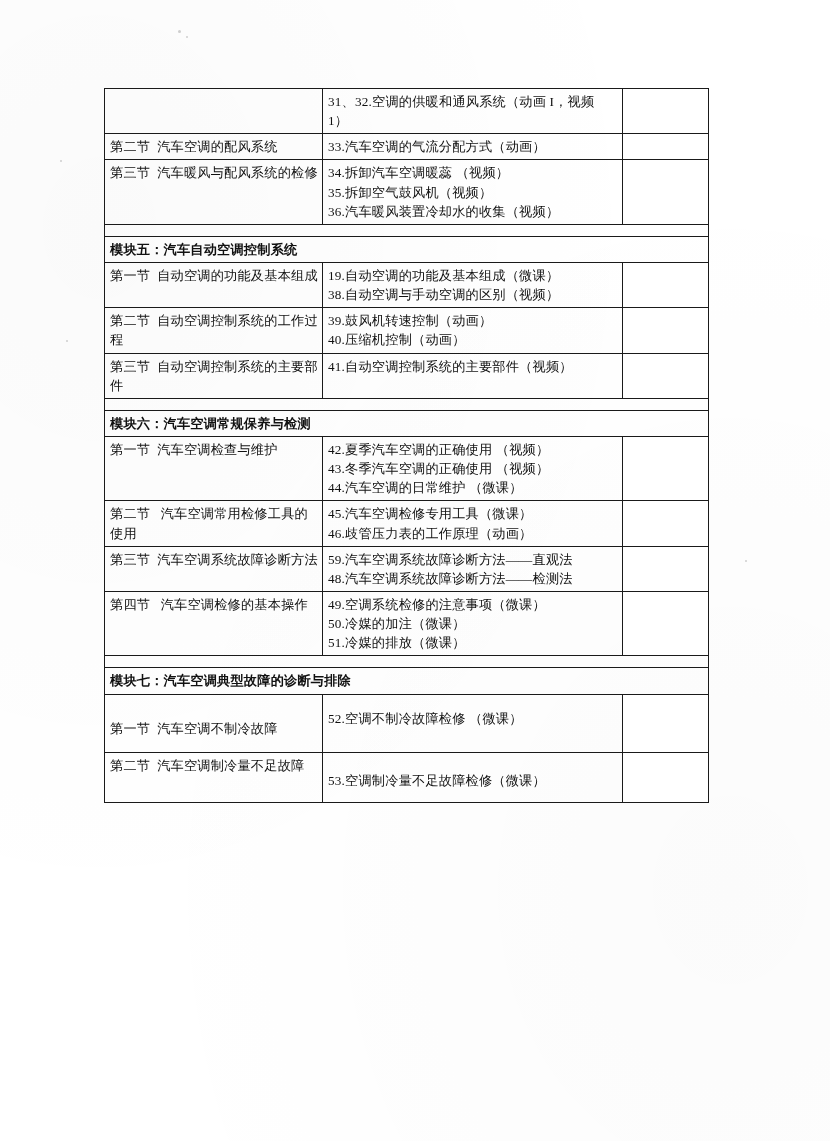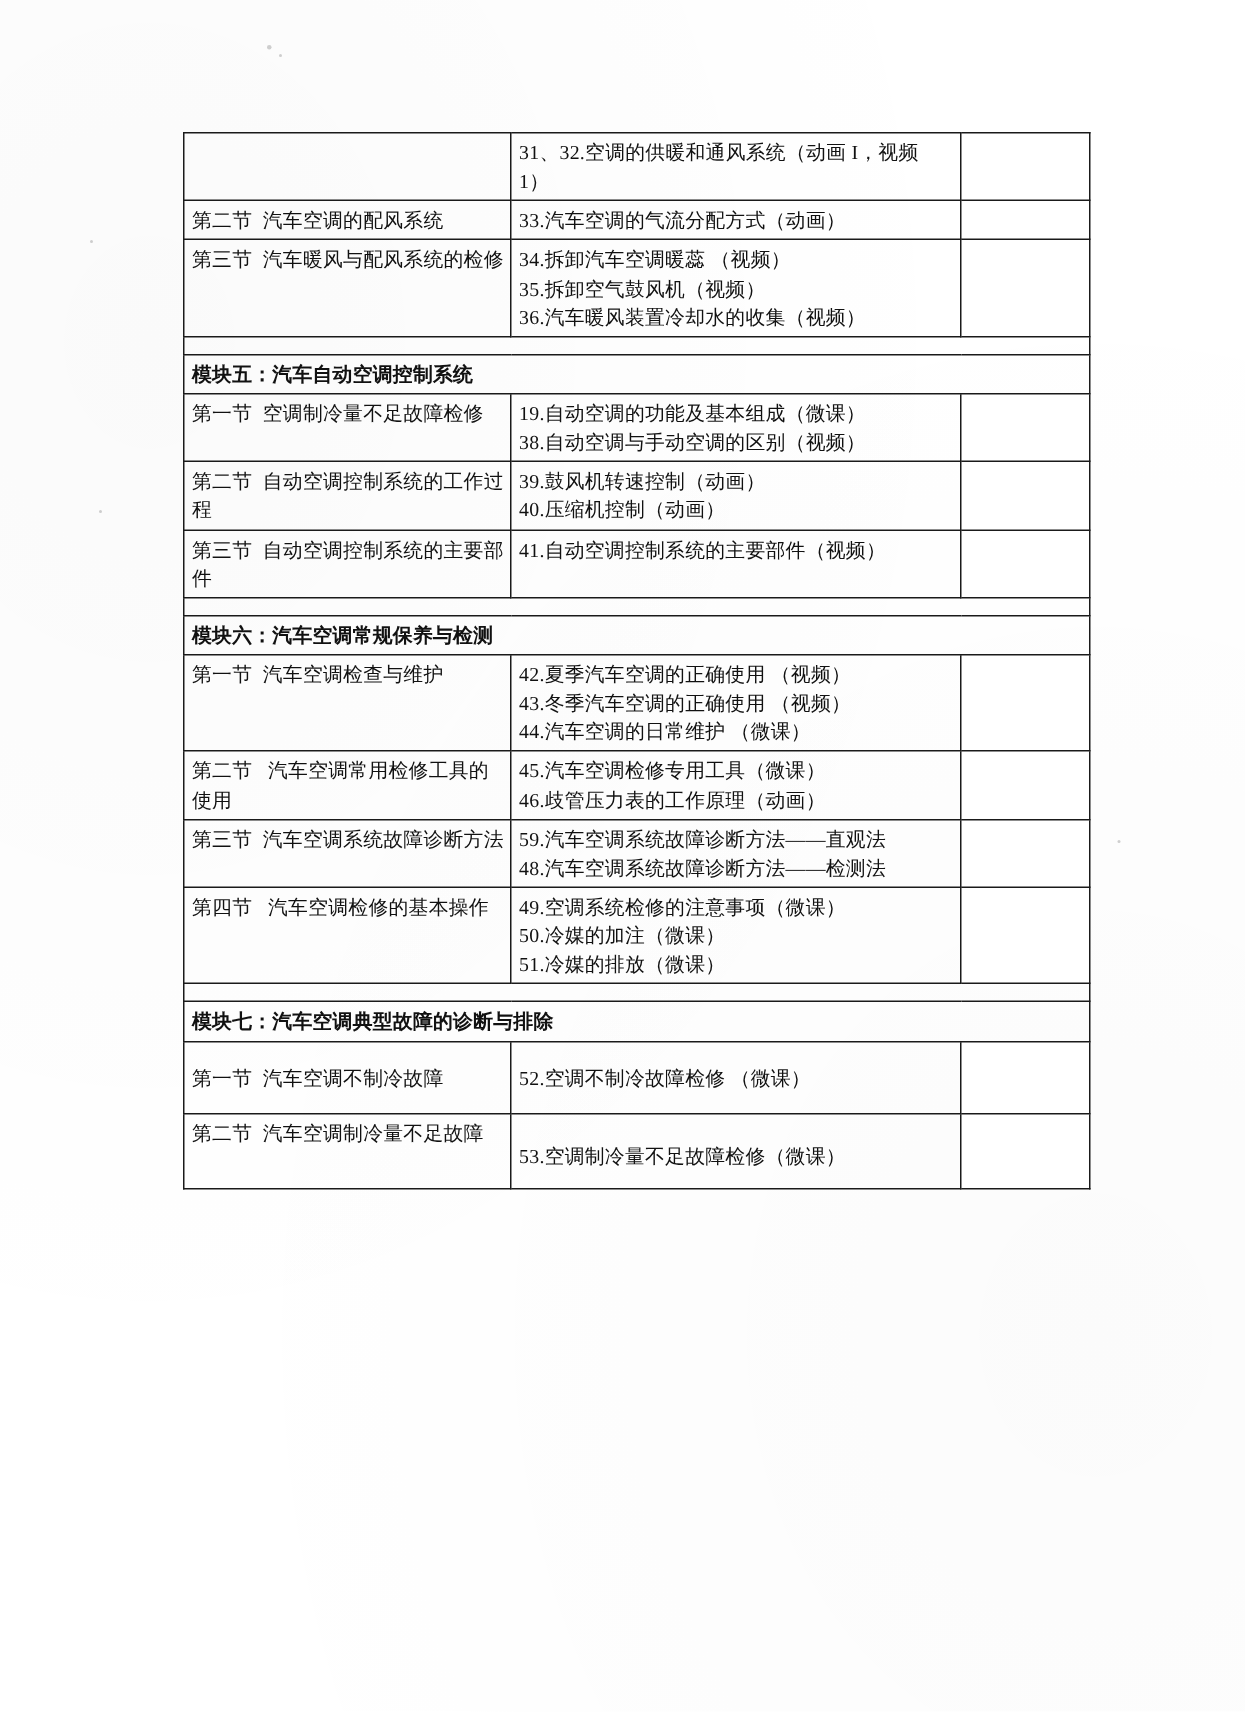--- a/index.html
+++ b/index.html
@@ -25,21 +25,21 @@
     pointer-events: none;
   }
   .speck {
     position: absolute;
     background: rgba(120,120,120,0.35);
     border-radius: 50%;
     pointer-events: none;
   }
   .doc {
     position: absolute;
-    left: 122px;
+    left: 104px;
     top: 88px;
     width: 604px;
     font-family: Liberation Serif, serif;
   }
   table.sheet {
     border-collapse: collapse;
     width: 604px;
     table-layout: fixed;
   }
   table.sheet td {
@@ -144,21 +144,21 @@
       <tr class="spacer">
         <td colspan="3"></td>
       </tr>
 
       <tr>
         <td class="module" colspan="3">模块五：汽车自动空调控制系统</td>
       </tr>
 
       <tr>
         <td class="sec">
-            <span class="line">第一节  空调制冷量不足故障检修</span>
+            <span class="line">第一节  自动空调的功能及基本组成</span>
           </td>
         <td class="items">
           <span class="line">19.自动空调的功能及基本组成（微课）</span>
           <span class="line">38.自动空调与手动空调的区别（视频）</span>
         </td>
         <td class="blank"></td>
       </tr>
 
       <tr>
         <td class="sec">
@@ -237,21 +237,21 @@
 
       <tr class="spacer">
         <td colspan="3"></td>
       </tr>
 
       <tr>
         <td class="module" colspan="3">模块七：汽车空调典型故障的诊断与排除</td>
       </tr>
 
       <tr>
-        <td class="sec" style="padding-top:14px;padding-bottom:14px;margin-top:32px;">
+        <td class="sec" style="padding-top:24px;padding-bottom:14px;margin-top:32px;">
             <span class="line">第一节  汽车空调不制冷故障</span>
           </td>
         <td class="items" style="padding-top:14px;padding-bottom:14px;">
           <span class="line">52.空调不制冷故障检修 （微课）</span>
         </td>
         <td class="blank"></td>
       </tr>
 
       <tr>
         <td class="sec" style="padding-bottom:12px;">

